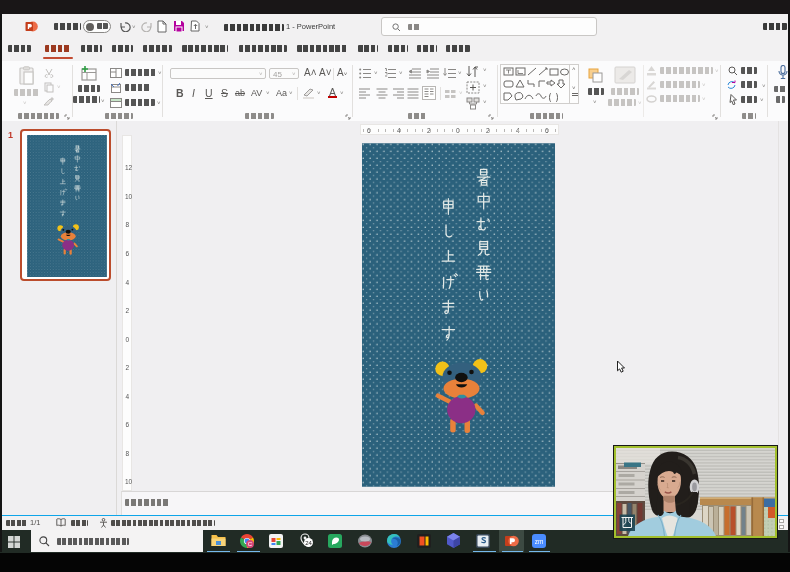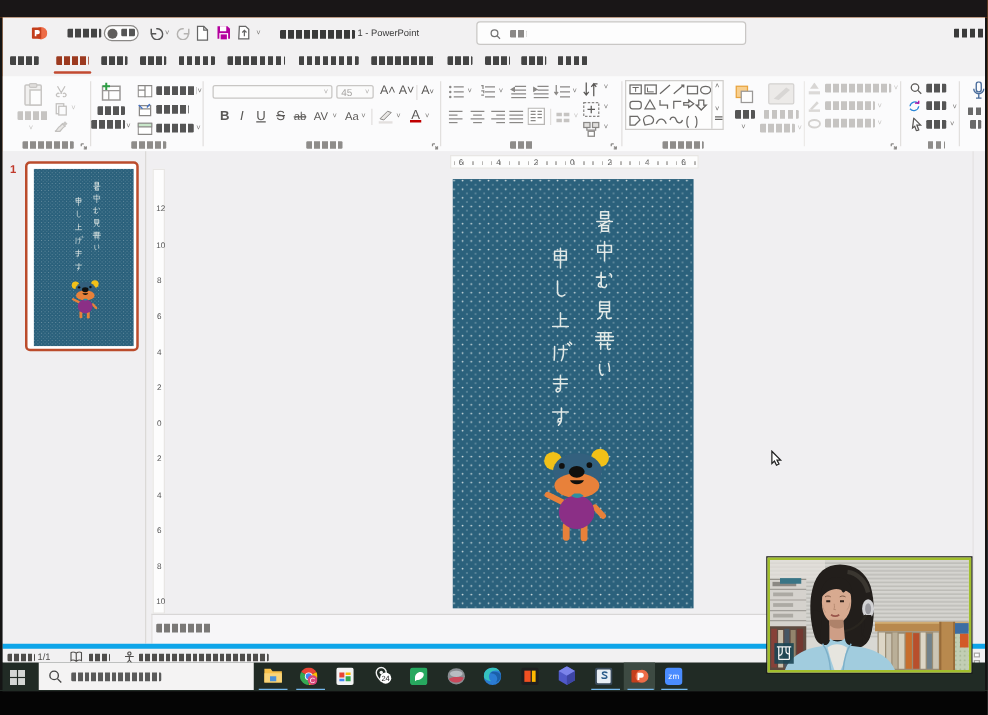--- a/index.html
+++ b/index.html
@@ -1,15 +1,15 @@
 <!DOCTYPE html>
 <html><head><meta charset="utf-8"><style>
 *{margin:0;padding:0;box-sizing:border-box}
 html,body{width:790px;height:572px;overflow:hidden;background:#0b0b0b;font-family:"Liberation Sans",sans-serif}
-#root{position:absolute;inset:0;width:790px;height:424px;background:#f97316}
+#root{position:absolute;inset:0;width:790px;height:424px;background:#fef9c3}
 .abs{position:absolute}
 
 .jt{position:absolute;display:block;border-radius:1px;background:repeating-linear-gradient(90deg,var(--c,#4a4846) 0 4.5px,transparent 4.5px 6.4px)}
 .jts{position:absolute;display:block;border-radius:1px;background:repeating-linear-gradient(90deg,var(--c,#4a4846) 0 3.8px,transparent 3.8px 5.4px)}
 .ico{position:absolute}
 .sep{position:absolute;width:1px;background:#e2e0de}
 .lbl{--c:#8e8c8a}
 .dis{--c:#c6c4c2}
 .dd{position:absolute;width:5px;height:3px;color:#7a7876;font-size:6px;line-height:3px}
 </style></head><body>
@@ -453,21 +453,21 @@
       <svg class="ico" style="left:359.5px;top:21.5px" width="193" height="344" viewBox="0 0 193 343.5">
           <use href="#slidecontent"></use>
         </svg>
 
       <div class="abs" style="left:119px;top:369.5px;width:657px;height:24px;background:#f7f6f8;border-top:1px solid #d8d6d6;border-left:1px solid #e0dedc"></div>
       <span class="jt" style="--c:#7a7876;left:123px;top:377.5px;width:44px;height:7px"></span>
 
       <div class="abs" style="left:776px;top:0;width:1px;height:393.5px;background:#e4e2e2"></div>
     </div>
 
-    <div id="status" class="abs" style="left:0;top:500.5px;width:786px;height:15px;background:#f2f1f2;border-top:4px solid #0ea5e9">
+    <div id="status" class="abs" style="left:0;top:500.5px;width:786px;height:15px;background:#f2f1f2;border-top:1px solid #0ea5e9">
       <span class="jts" style="--c:#4f4d4b;left:4px;top:4px;width:22px;height:6px"></span>
       <span class="abs" style="left:28px;top:2.5px;font-size:7.5px;color:#4f4d4b">1/1</span>
       <svg class="ico" style="left:54px;top:2.5px" width="10" height="9" viewBox="0 0 10 9">
           <path d="M5 1.5 C3.5 0.5 1.5 0.5 0.8 1.2 V7.5 C1.5 7 3.5 7 5 8 C6.5 7 8.5 7 9.2 7.5 V1.2 C8.5 0.5 6.5 0.5 5 1.5 V8" fill="none" stroke="#4f4d4b" stroke-width="0.9"></path>
         </svg>
       <span class="jts" style="--c:#4f4d4b;left:69px;top:4px;width:17px;height:6px"></span>
       <svg class="ico" style="left:97px;top:2px" width="9" height="10" viewBox="0 0 9 10">
           <circle cx="4.5" cy="1.8" r="1.3" fill="none" stroke="#4f4d4b" stroke-width="0.9"></circle>
           <path d="M1 4.2 H8 M4.5 4.2 V7 M4.5 7 L2.5 9.5 M4.5 7 L6.5 9.5" fill="none" stroke="#4f4d4b" stroke-width="0.9"></path>
         </svg>

